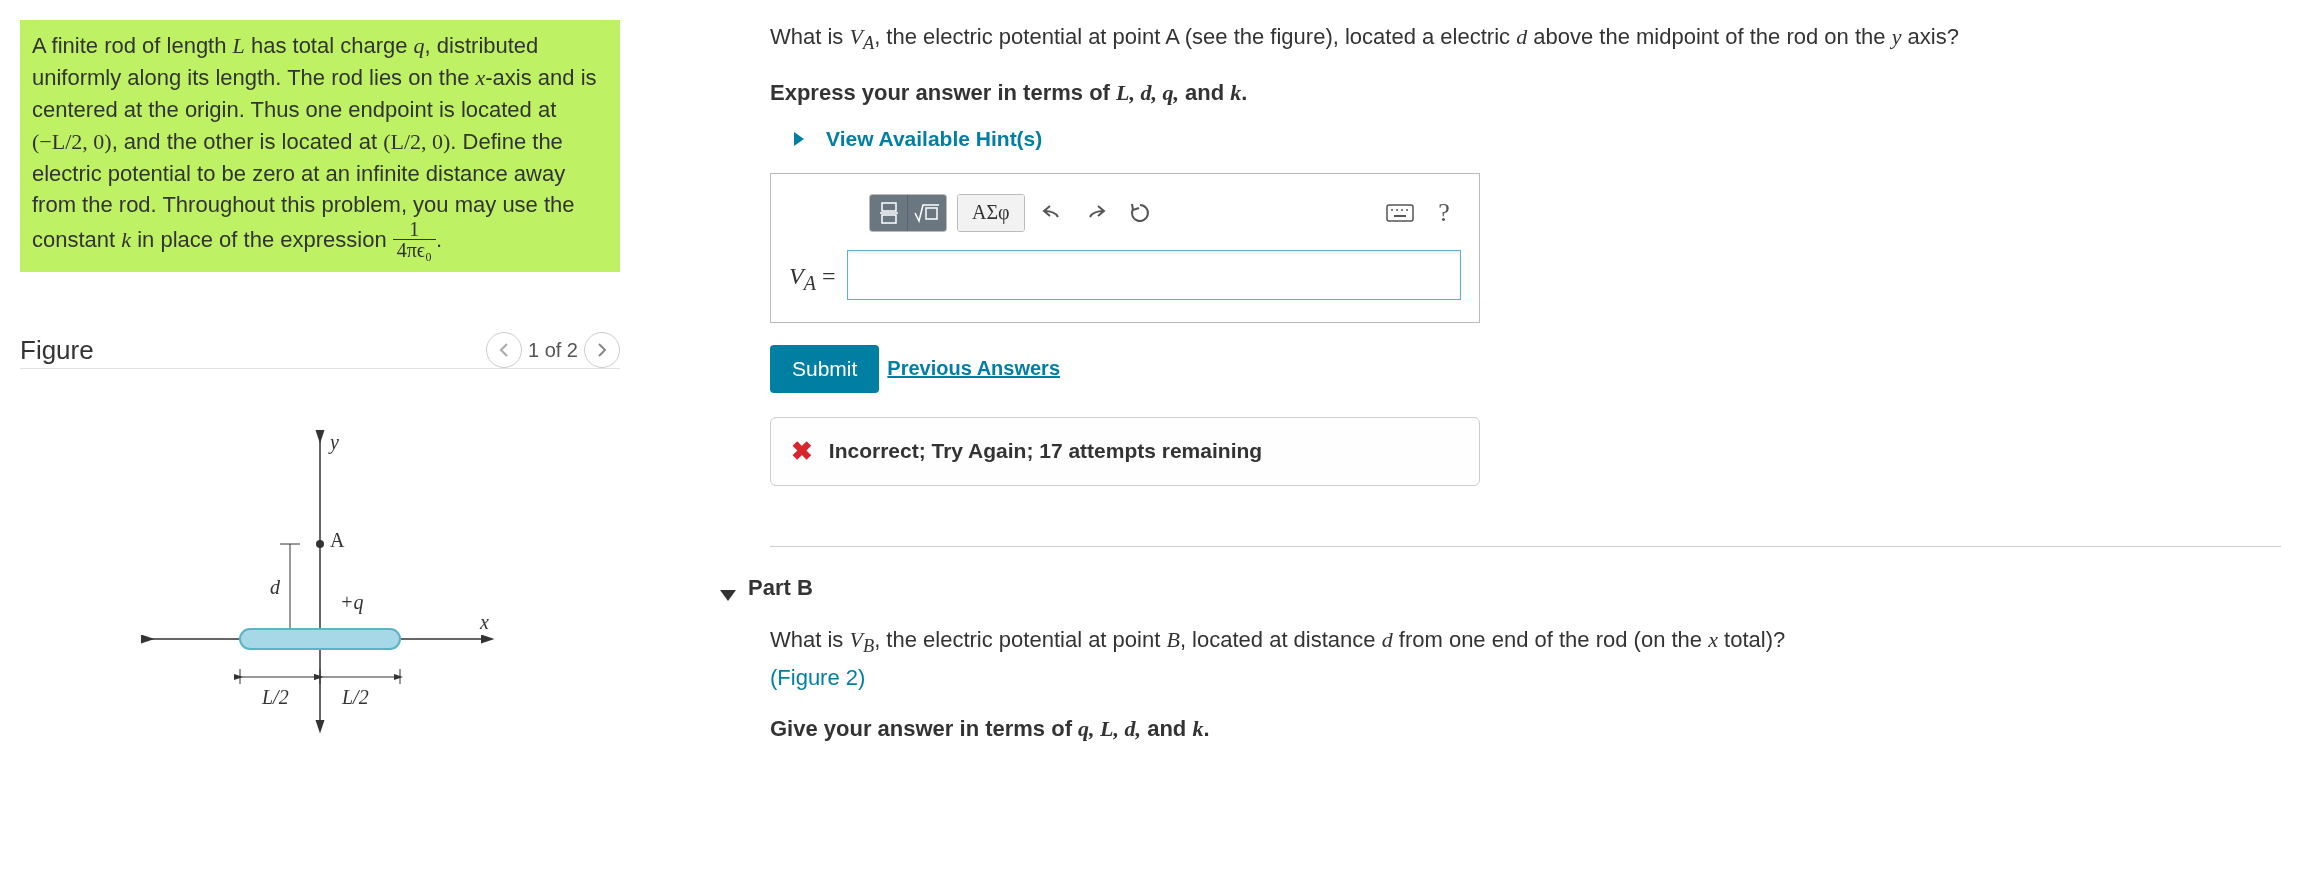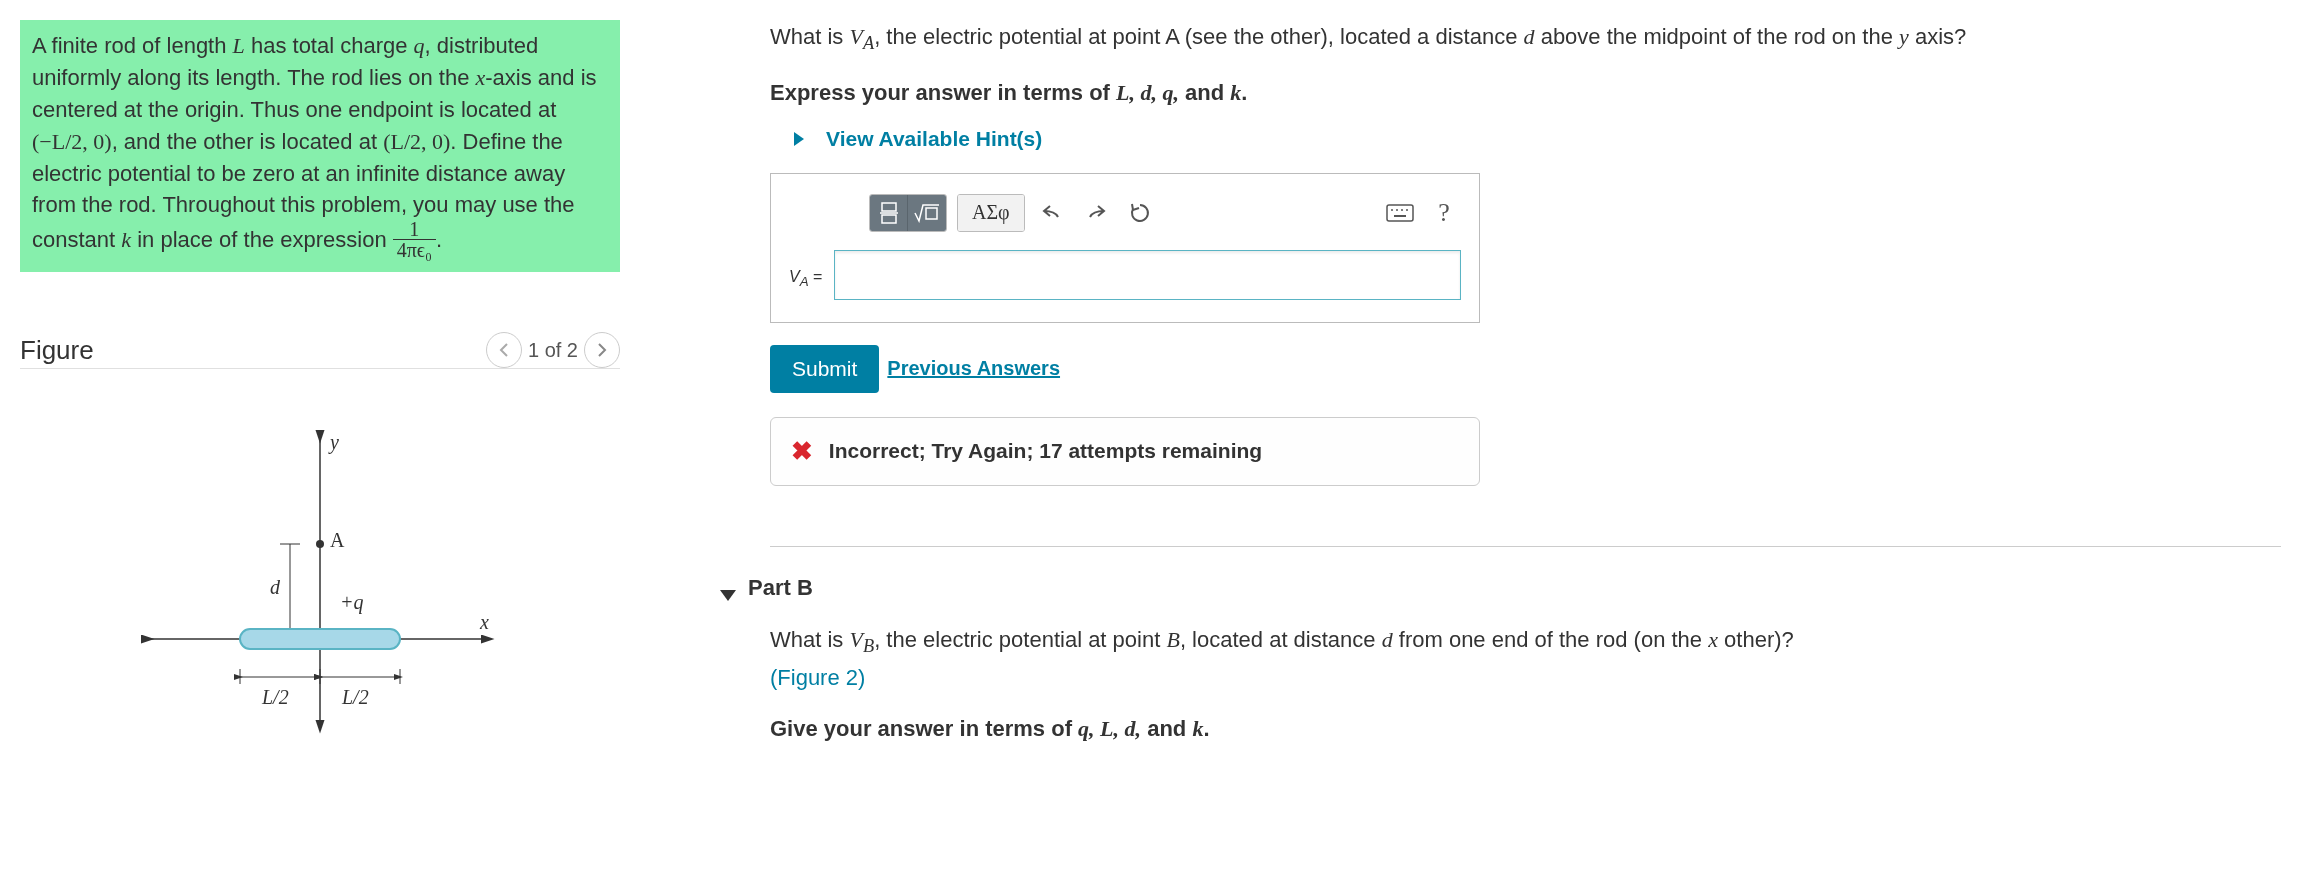--- a/index.html
+++ b/index.html
@@ -21,21 +21,21 @@
   .left-col {
     width: 630px;
     padding: 20px 10px 20px 20px;
     flex-shrink: 0;
   }
   .right-col {
     flex: 1;
     padding: 20px 20px 20px 140px;
   }
   .problem-intro {
-    background: #86efac;
+    background: #bef264;
     padding: 10px 12px;
     color: #333;
     font-size: 22px;
     line-height: 1.45;
   }
   .ital { font-style: italic; font-family: 'Times New Roman', serif; }
   .mathvar { font-style: italic; font-family: 'Times New Roman', serif; }
   .frac {
     display: inline-block;
     text-align: center;
@@ -154,22 +154,22 @@
     font-size: 22px;
     cursor:pointer;
   }
   .spacer { flex:1; }
   .input-row {
     display:flex;
     align-items:center;
     gap: 12px;
   }
   .var-label {
-    font-family: Liberation Sans, sans-serif;
-    font-size: 16px;
+    font-family: Liberation Serif, serif;
+    font-size: 24px;
     font-style: italic;
     margin-top: 8px;
   }
   .answer-input {
     flex:1;
     height: 50px;
     border: 1px solid #3a8;
     border: 1px solid #5ab4c4;
     box-shadow: inset 0 2px 3px rgba(0,0,0,0.08);
     padding: 0 8px;
@@ -289,21 +289,21 @@
         <line x1="110" y1="248" x2="190" y2="248" stroke="#333" marker-start="url(#arr)" marker-end="url(#arr)"></line>
         <line x1="190" y1="248" x2="270" y2="248" stroke="#333" marker-start="url(#arr)" marker-end="url(#arr)"></line>
         <text x="132" y="275" font-family="Times New Roman" font-style="italic" font-size="20" fill="#333">L/2</text>
         <text x="212" y="275" font-family="Times New Roman" font-style="italic" font-size="20" fill="#333">L/2</text>
       </svg>
     </div>
   </div>
 
   <div class="right-col">
     <div class="question-line">
-      <span>What is </span><span class="mathvar"><span>V</span><sub>A</sub></span><span>, the electric potential at point A (see the other), located a distance </span><span class="mathvar">d</span><span> above the midpoint of the rod on the </span><span class="ital">y</span><span> axis?</span>
+      <span>What is </span><span class="mathvar"><span>V</span><sub>A</sub></span><span>, the electric potential at point A (see the figure), located a electric </span><span class="mathvar">d</span><span> above the midpoint of the rod on the </span><span class="ital">y</span><span> axis?</span>
     </div>
     <div class="question-line bold">
       <span>Express your answer in terms of </span><span class="mathvar" style="font-weight:bold">L, d, q,</span><span> and </span><span class="mathvar" style="font-weight:bold">k</span><span>.</span>
     </div>
 
     <div class="hints-link">
       <span class="triangle-right"></span>
       <span>View Available Hint(s)</span>
     </div>
 
@@ -374,20 +374,20 @@
 
     <div class="part-divider"></div>
     <div style="margin-left:-50px">
       <div class="part-header">
         <span class="triangle-down"></span>
         <span class="part-title">Part B</span>
       </div>
     </div>
 
     <div class="question-line">
-      <span>What is </span><span class="mathvar"><span>V</span><sub>B</sub></span><span>, the electric potential at point </span><span class="mathvar">B</span><span>, located at distance </span><span class="mathvar">d</span><span> from one end of the rod (on the </span><span class="ital">x</span><span> other)?</span><br>
+      <span>What is </span><span class="mathvar"><span>V</span><sub>B</sub></span><span>, the electric potential at point </span><span class="mathvar">B</span><span>, located at distance </span><span class="mathvar">d</span><span> from one end of the rod (on the </span><span class="ital">x</span><span> total)?</span><br>
       <span class="figlink">(Figure 2)</span>
     </div>
     <div class="question-line bold" style="margin-top:6px">
       <span>Give your answer in terms of </span><span class="mathvar" style="font-weight:bold">q, L, d,</span><span> and </span><span class="mathvar" style="font-weight:bold">k</span><span>.</span>
     </div>
   </div>
 </div>
 
 </body></html>

